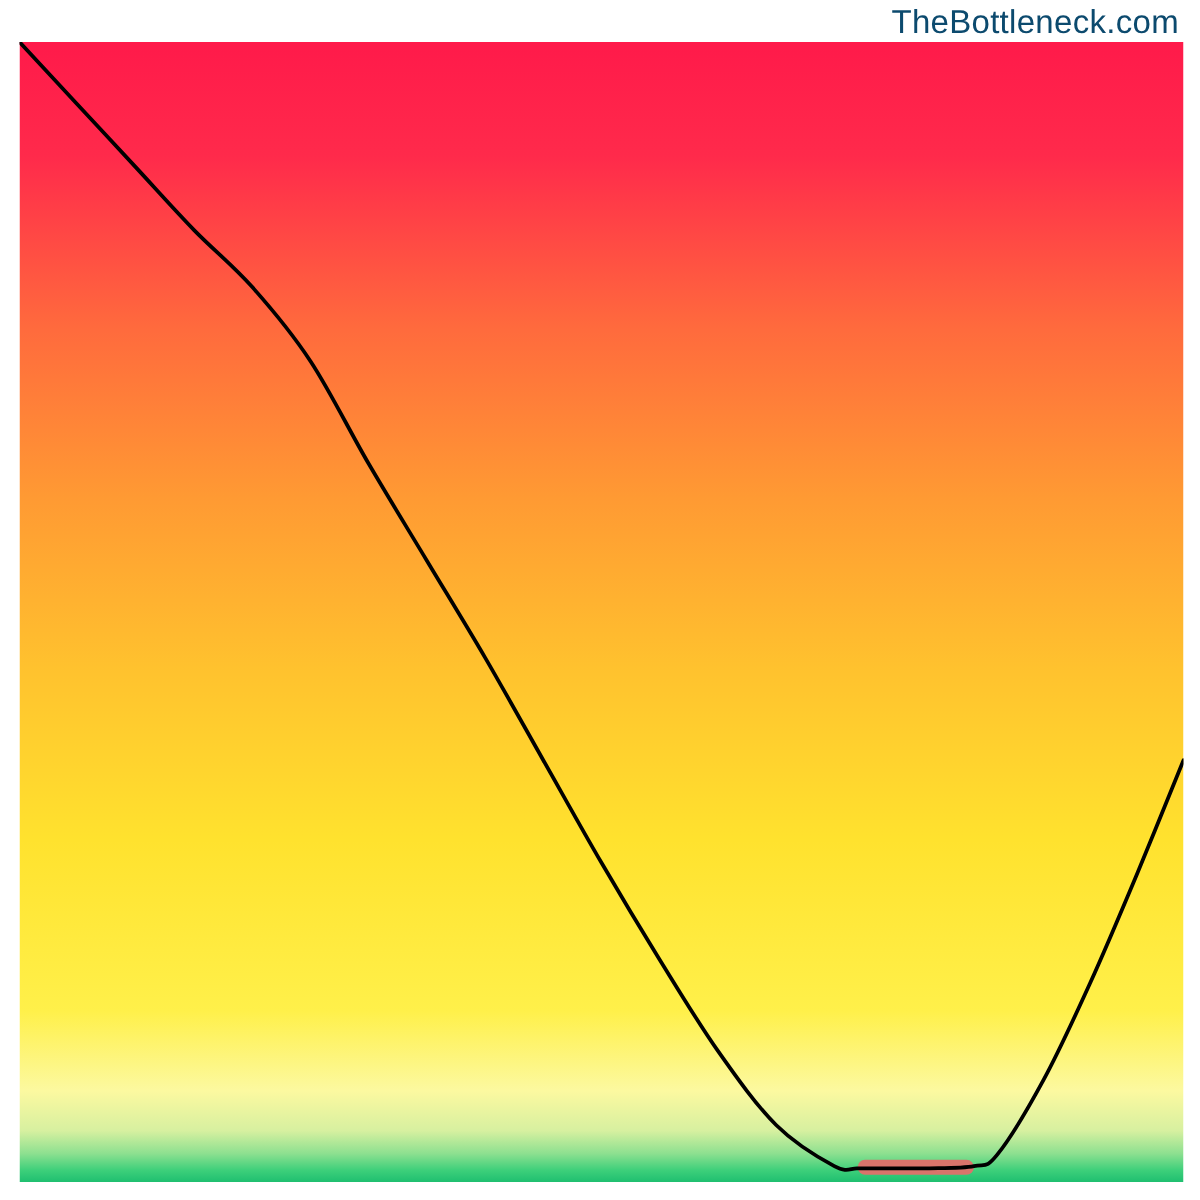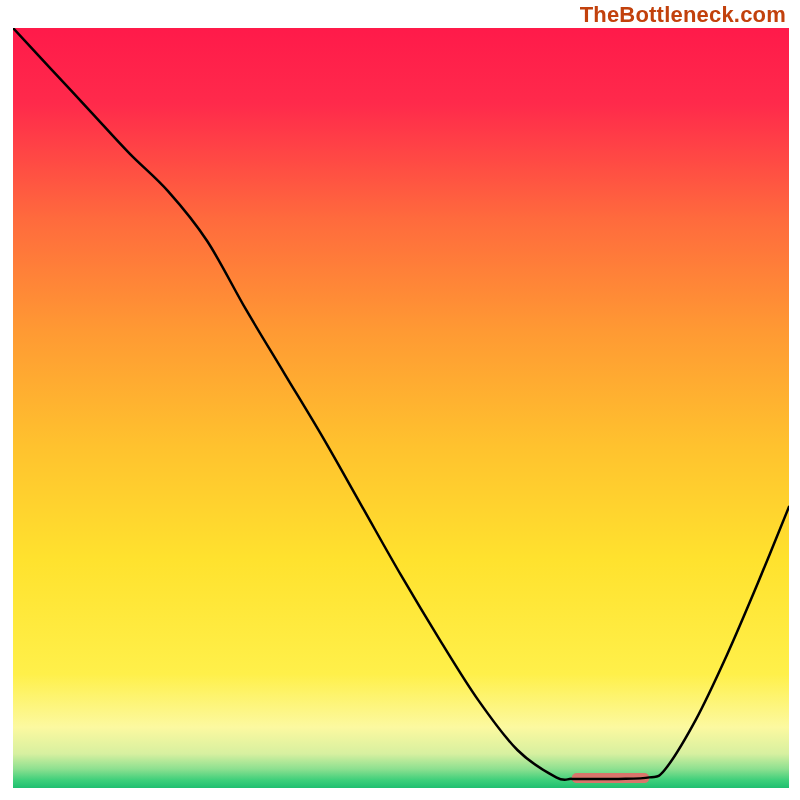--- a/index.html
+++ b/index.html
@@ -8,22 +8,22 @@
     width: 800px;
     height: 800px;
     background: #ffffff;
     font-family: Arial, Helvetica, sans-serif;
   }
   .attribution {
     position: absolute;
     top: 2px;
     right: 14px;
     font-size: 22px;
-    font-weight: bold;
-    color: #c2410c;
+    font-weight: normal;
+    color: #0c4a6e;
     letter-spacing: 0.2px;
   }
   .plot-area {
     position: absolute;
     left: 13px;
     top: 28px;
     width: 776px;
     height: 760px;
   }
   .plot-area svg {

